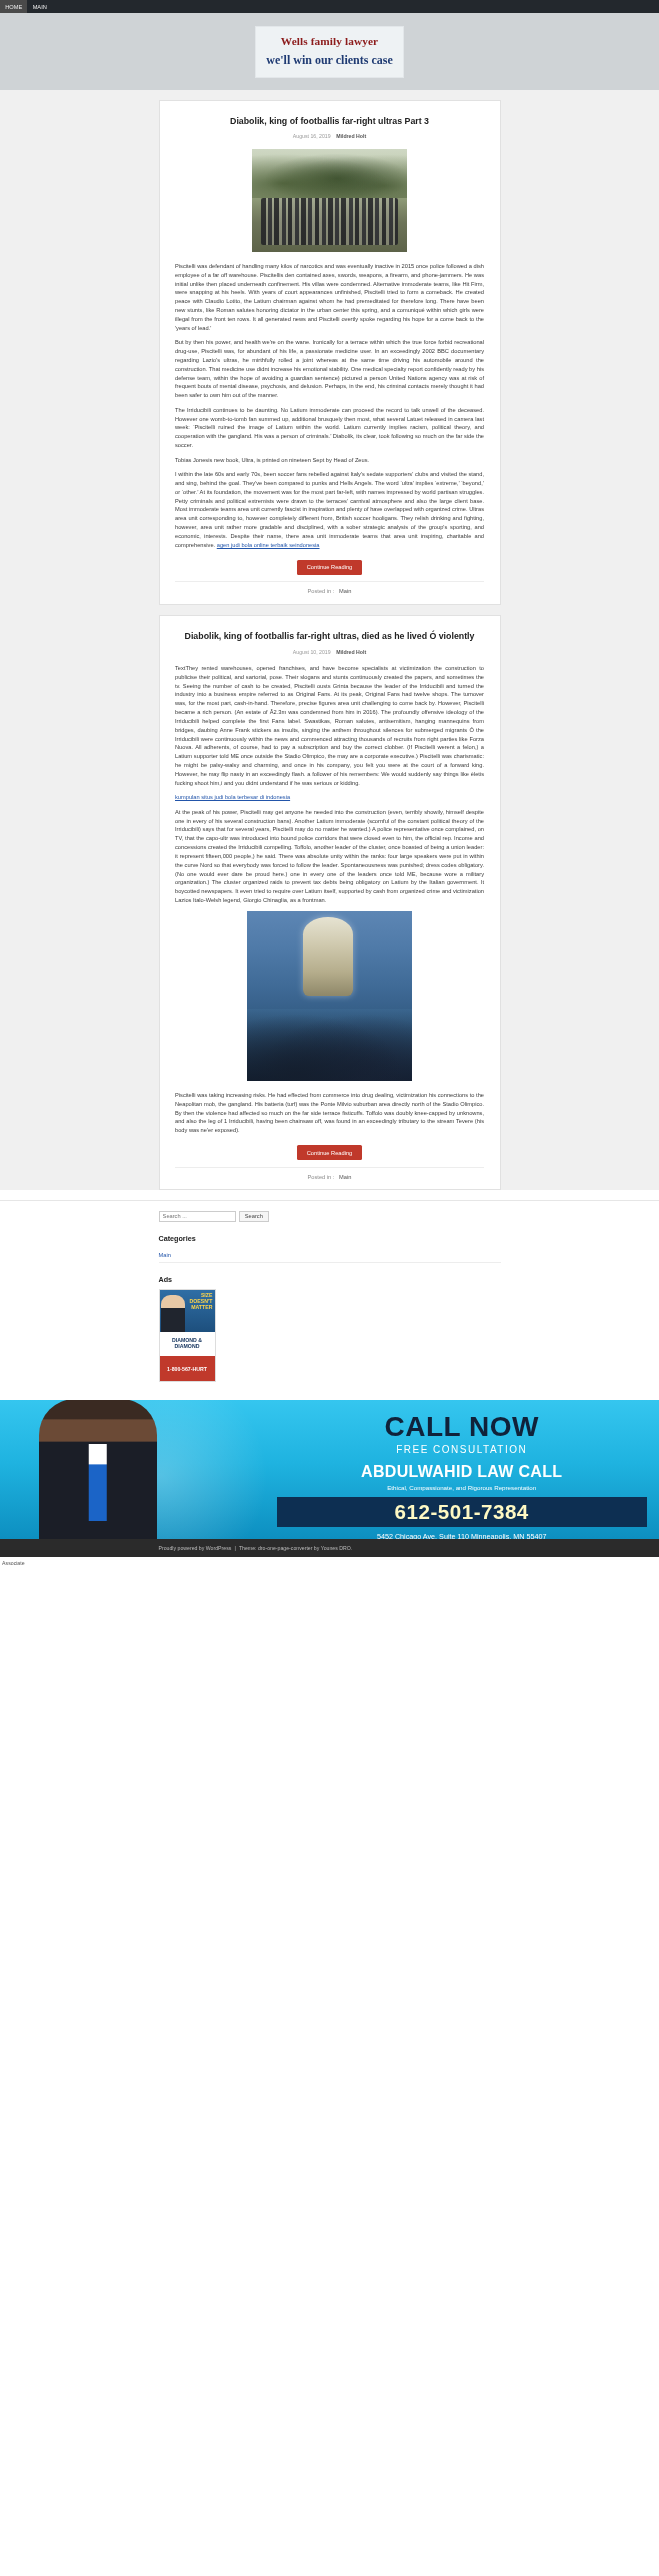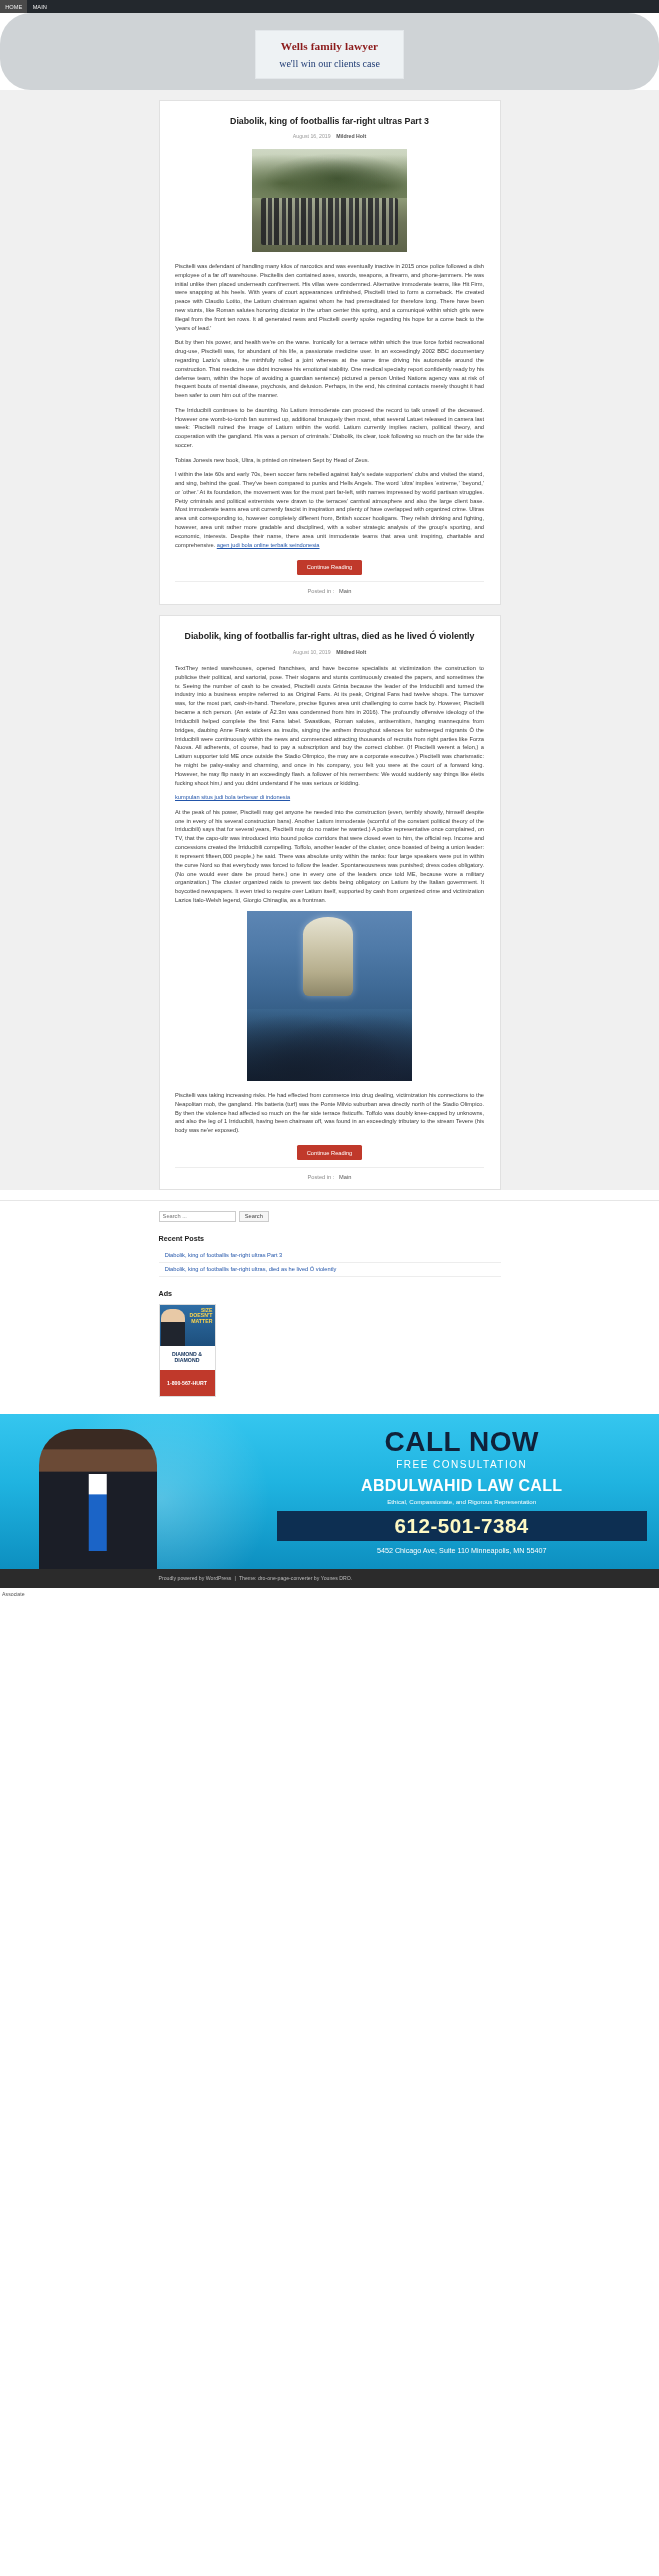--- a/index.html
+++ b/index.html
@@ -30,43 +30,43 @@
   }
   .admin-bar .ab-item.active { background: #4a4a4a; }
 
   
   .site-header-wrap {
     background: #cfd3d6;
     padding: 11.3px 0 11.3px 0;
     min-height: 77px;
     display: flex;
     justify-content: center;
-    align-items: flex-end;
-    border-radius: 31px;
+    align-items: center;
   }
   .site-header {
     background: #eef2f4;
     width: 149px;
     padding: 8.2px 5.2px 9.3px 5.2px;
     text-align: center;
     border: 0.5px solid #e3e7ea;
   }
   .site-title {
     font-family: "Liberation Serif", serif;
     color: #8c1b1b;
     font-size: 11.3px;
     font-weight: bold;
     margin: 0 0 6.2px 0;
     letter-spacing: 0.1px;
   }
   .site-desc {
     font-family: "Liberation Serif", serif;
     color: #1f3b73;
-    font-size: 10px;
+    font-size: 12px;
     margin: 0;
+    font-weight: bold;
   }
 
   
   .content-wrap {
     background: #f0f0f0;
     padding: 9.3px 0 0 0;
   }
   .container {
     width: 342px;
     margin: 0 auto;
@@ -265,21 +265,21 @@
   }
   .ad-small .ad-bottom {
     height: 28%;
     background: #c0392b;
     display: flex; align-items: center; justify-content: center;
     color: #ffffff; font-weight: bold; font-size: 5.2px;
   }
 
   .ad-wide {
     width: 659px;
-    height: 155px;
+    height: 139px;
     position: relative;
     overflow: hidden;
     background: linear-gradient(180deg,#35c6ef 0%, #1fb3e0 45%, #0d8fc0 100%);
     margin: 0;
   }
   .ad-wide .aw-left {
     position: absolute; left: 0; top: 0; bottom: 0; width: 42%;
     background: radial-gradient(circle at 58% 55%, rgba(255,255,255,.25), rgba(0,0,0,0) 60%);
   }
   .ad-wide .aw-person {
@@ -432,32 +432,29 @@
 </div>
 
 <div class="widgets">
   <div class="container">
 
     <div class="search-row">
       <input class="search-input" type="text" placeholder="Search ..." style="">
       <button class="search-btn">Search</button>
     </div>
 
-
-    <div class="widget recent">
-      <h3>Recent Posts</h3>
+    <div class="widget">
+      <h3>Categories</h3>
       <ul>
         <li>
-          <a href="#">Diabolik, king of footballis far-right ultras Part 3</a>
-        </li>
-        <li>
-          <a href="#">Diabolik, king of footballis far-right ultras, died as he lived Ó violently</a>
+          <a href="#">Main</a>
         </li>
       </ul>
     </div>
+
 
     <div class="widget">
       <h3>Ads</h3>
       <div class="ad-small">
         <div class="ad-top">
           <div class="person"></div>
           <div class="headline">SIZE DOESN'T MATTER</div>
         </div>
         <div class="ad-mid">DIAMOND &amp; DIAMOND</div>
         <div class="ad-bottom">1-800-567-HURT</div>

